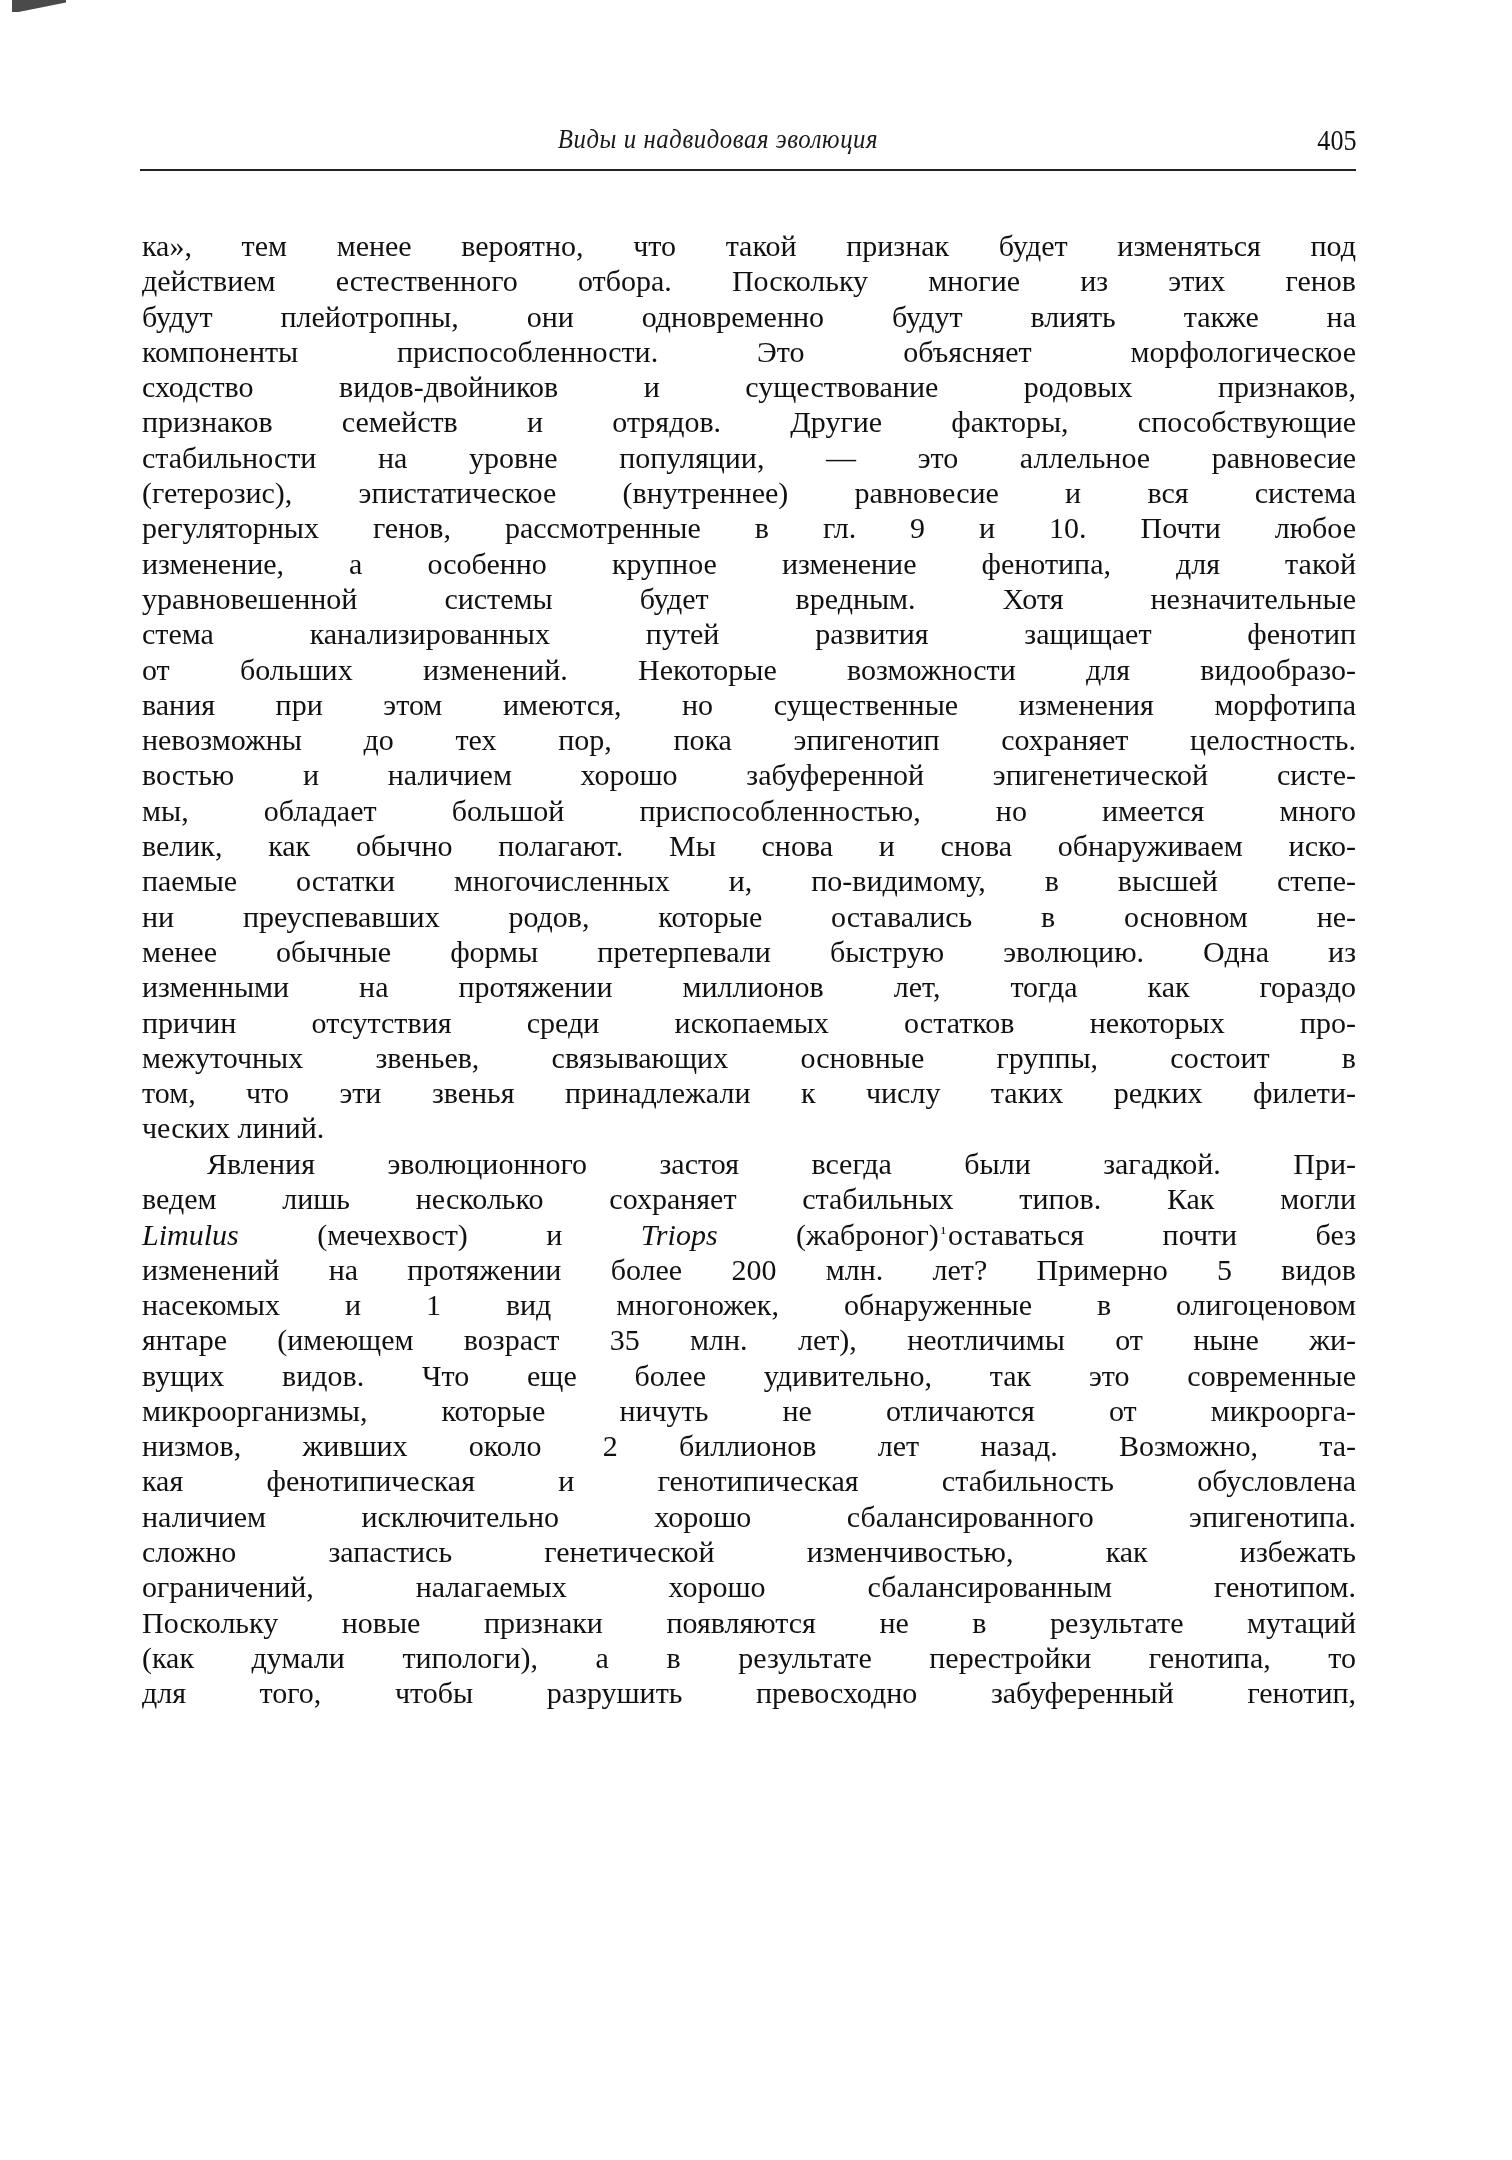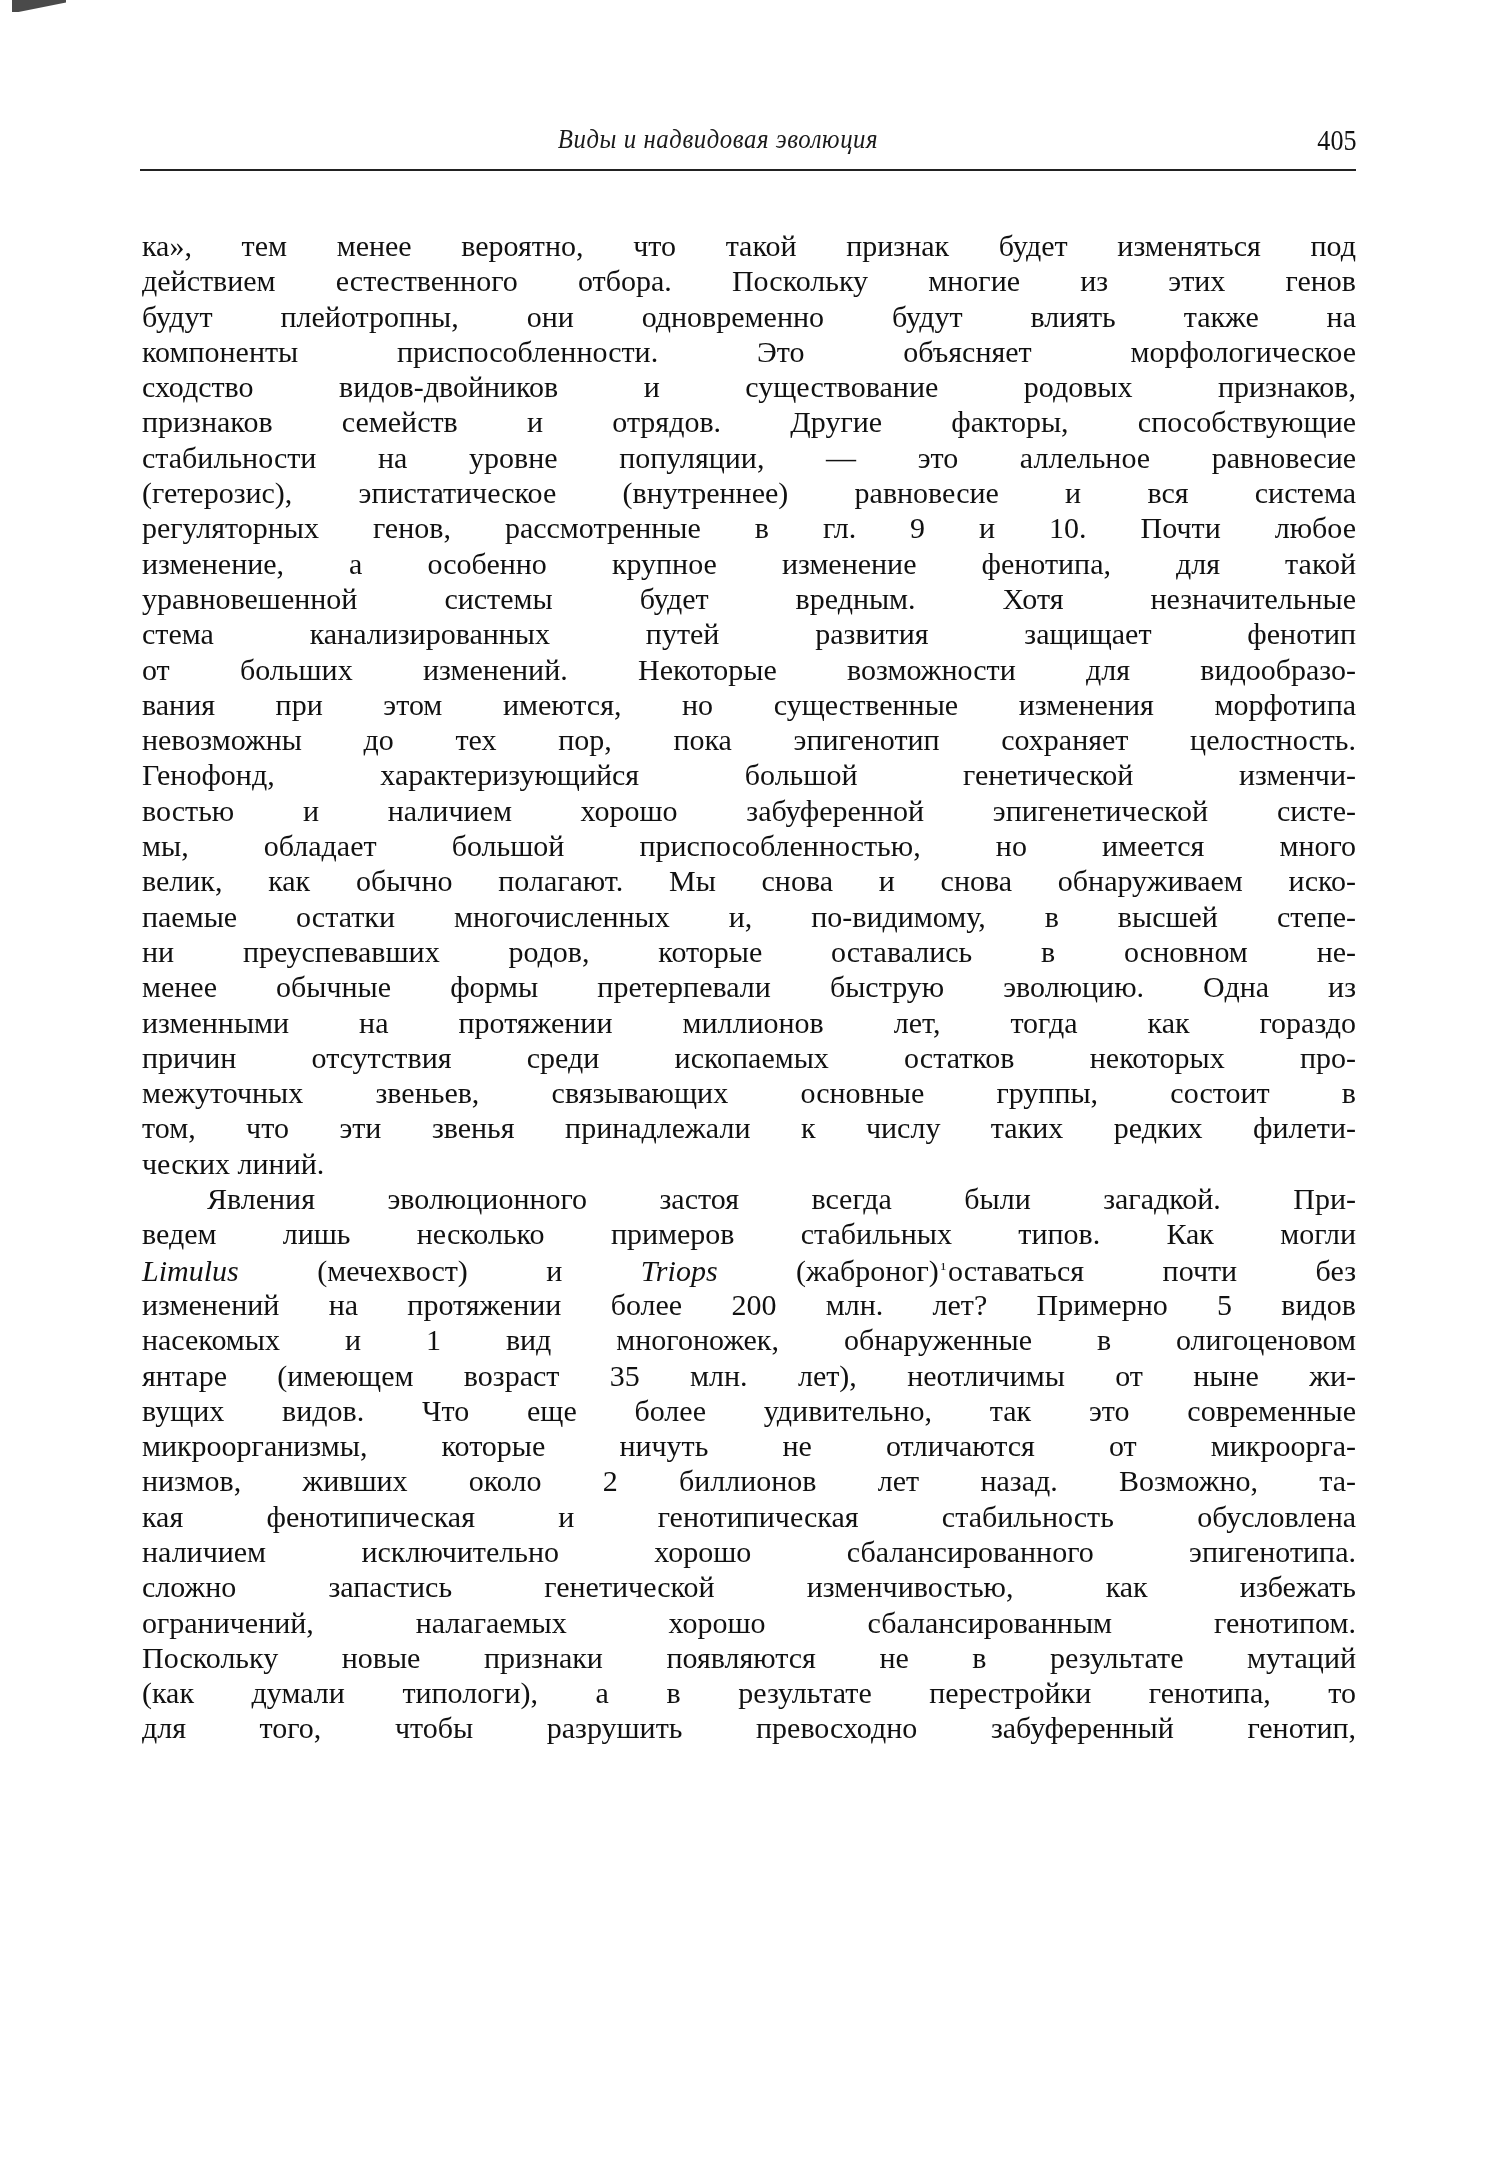--- a/index.html
+++ b/index.html
@@ -116,37 +116,36 @@
       <span class="line">признаков семейств и отрядов. Другие факторы, способствующие</span>
       <span class="line">стабильности на уровне популяции, — это аллельное равновесие</span>
       <span class="line">(гетерозис), эпистатическое (внутреннее) равновесие и вся система</span>
       <span class="line">регуляторных генов, рассмотренные в гл. 9 и 10. Почти любое</span>
       <span class="line">изменение, а особенно крупное изменение фенотипа, для такой</span>
       <span class="line">уравновешенной системы будет вредным. Хотя незначительные</span>
       <span class="line">стема канализированных путей развития защищает фенотип</span>
       <span class="line">от больших изменений. Некоторые возможности для видообразо-</span>
       <span class="line">вания при этом имеются, но существенные изменения морфотипа</span>
       <span class="line">невозможны до тех пор, пока эпигенотип сохраняет целостность.</span>
-      <span class="line">Генофонд, характеризующийся большой генетической изменчи-</span>
       <span class="line">востью и наличием хорошо забуференной эпигенетической систе-</span>
       <span class="line">мы, обладает большой приспособленностью, но имеется много</span>
       <span class="line">велик, как обычно полагают. Мы снова и снова обнаруживаем иско-</span>
       <span class="line">паемые остатки многочисленных и, по-видимому, в высшей степе-</span>
       <span class="line">ни преуспевавших родов, которые оставались в основном не-</span>
       <span class="line">менее обычные формы претерпевали быструю эволюцию. Одна из</span>
       <span class="line">изменными на протяжении миллионов лет, тогда как гораздо</span>
       <span class="line">причин отсутствия среди ископаемых остатков некоторых про-</span>
       <span class="line">межуточных звеньев, связывающих основные группы, состоит в</span>
       <span class="line">том, что эти звенья принадлежали к числу таких редких филети-</span>
       <span class="line last">ческих линий.</span>
     </div>
   <div id="para-2">
     <div id="para-2-before">
         <span class="line indent">Явления эволюционного застоя всегда были загадкой. При-</span>
-        <span class="line">ведем лишь несколько примеров стабильных типов. Как могли</span>
+        <span class="line">ведем лишь несколько сохраняет стабильных типов. Как могли</span>
       </div>
     <span class="line"><span class="it">Limulus</span> <span>(мечехвост) и</span> <span class="it">Triops</span> <span>(жаброног)</span><span class="fn-mark">¹</span><span>оставаться почти без</span></span>
     <div id="para-2-after">
         <span class="line">изменений на протяжении более 200 млн. лет? Примерно 5 видов</span>
         <span class="line">насекомых и 1 вид многоножек, обнаруженные в олигоценовом</span>
         <span class="line">янтаре (имеющем возраст 35 млн. лет), неотличимы от ныне жи-</span>
         <span class="line">вущих видов. Что еще более удивительно, так это современные</span>
         <span class="line">микроорганизмы, которые ничуть не отличаются от микроорга-</span>
         <span class="line">низмов, живших около 2 биллионов лет назад. Возможно, та-</span>
         <span class="line">кая фенотипическая и генотипическая стабильность обусловлена</span>

